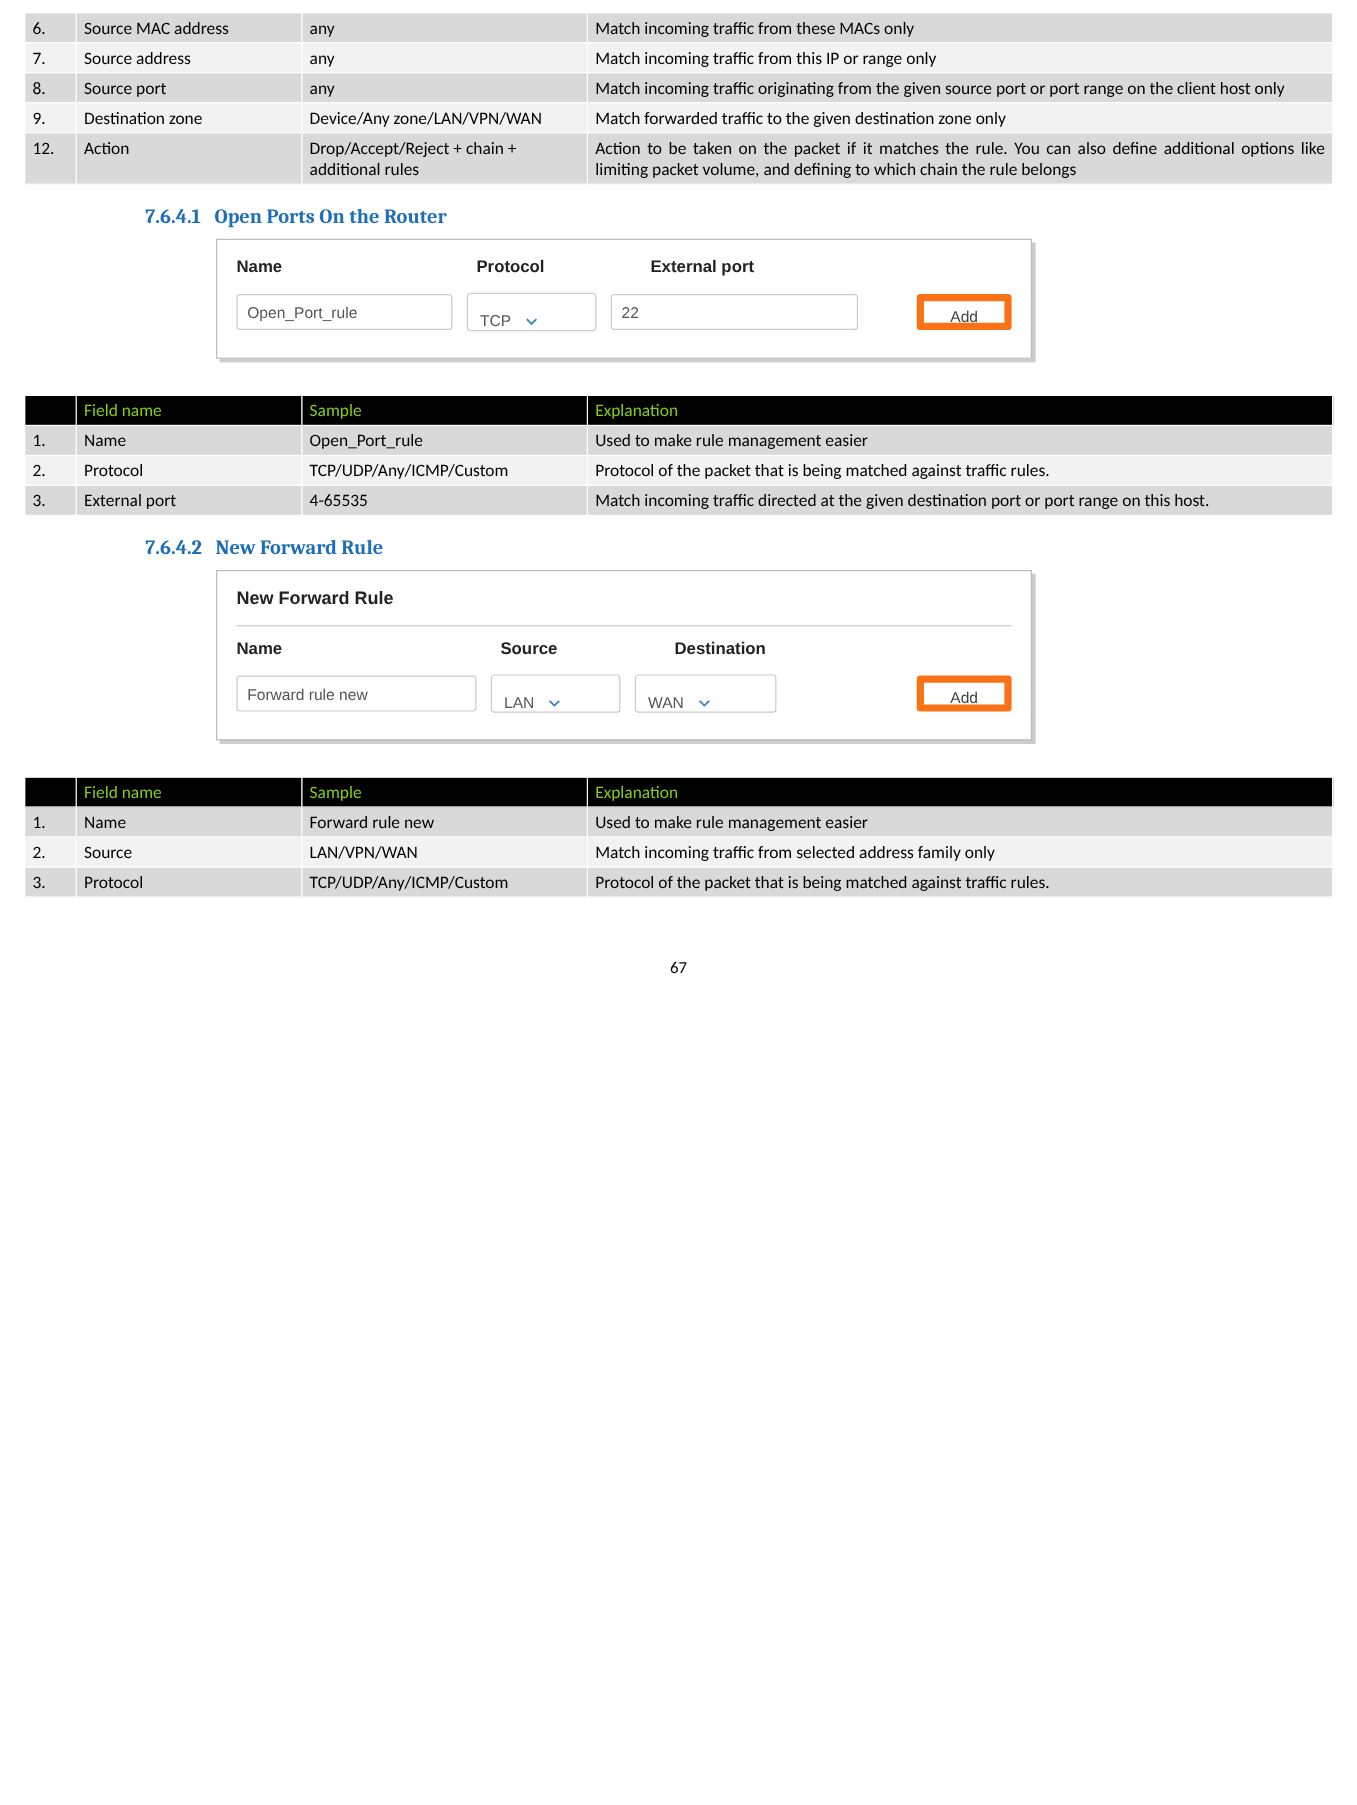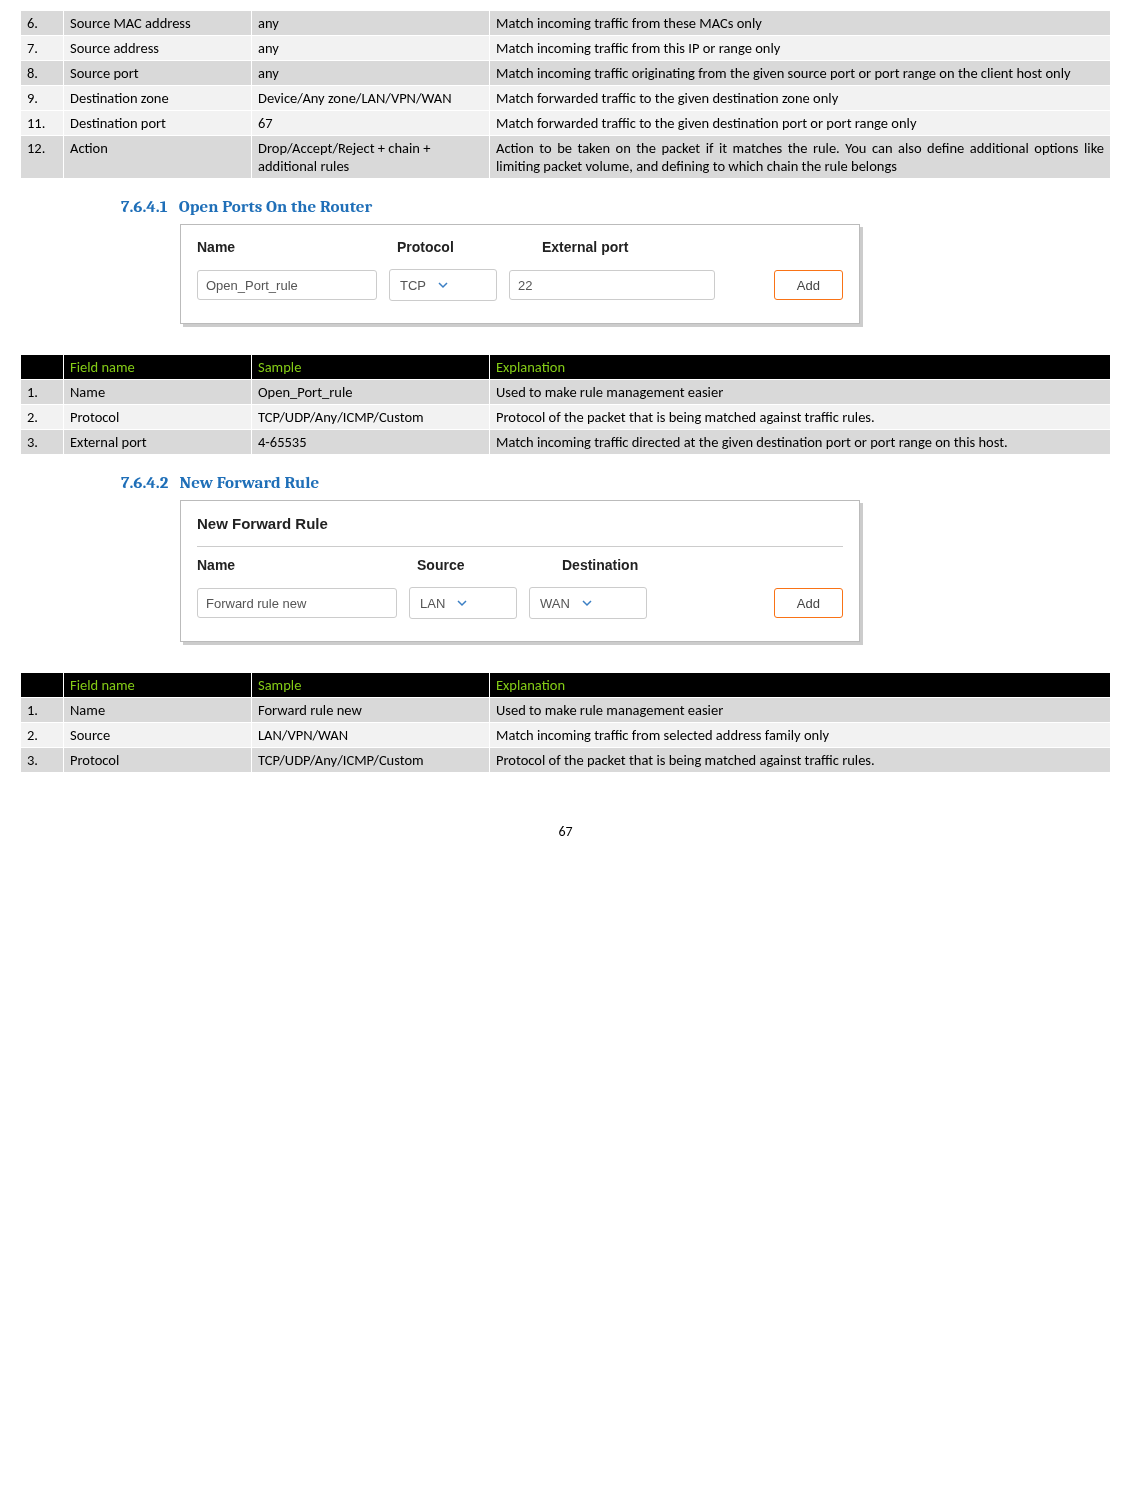--- a/index.html
+++ b/index.html
@@ -80,36 +80,36 @@
     color: #555;
     height: 30px;
     box-sizing: border-box;
   }
   .panel .select {
     border: 1px solid #ccc;
     border-radius: 3px;
     padding: 0 6px 0 10px;
     height: 30px;
     display: flex;
-    align-items: center;
+    align-items: flex-end;
     gap: 10px;
     color: #555;
     font-size: 13px;
     background: #fff;
   }
   .panel .select .chev {
     display: inline-flex;
     width: 14px;
     height: 14px;
     align-items: center;
     justify-content: center;
   }
   .panel .select .chev svg { width: 10px; height: 10px; }
   .panel button {
-    border: 1px solid #f97316;
+    border: 6px solid #f97316;
     border-radius: 3px;
     background: #fff;
     padding: 5px 22px;
     font-size: 13px;
     color: #444;
     height: 30px;
     cursor: pointer;
     margin-left: auto;
   }
   .page-num {
@@ -139,26 +139,20 @@
         <td class="num">8.</td>
         <td class="field">Source port</td>
         <td class="possible">any</td>
         <td class="desc">Match incoming traffic originating from the given source port or port range on the client host only</td>
       </tr>
   <tr class="odd">
         <td class="num">9.</td>
         <td class="field">Destination zone</td>
         <td class="possible">Device/Any zone/LAN/VPN/WAN</td>
         <td class="desc">Match forwarded traffic to the given destination zone only</td>
-      </tr>
-  <tr class="odd">
-        <td class="num">11.</td>
-        <td class="field">Destination port</td>
-        <td class="possible">67</td>
-        <td class="desc">Match forwarded traffic to the given destination port or port range only</td>
       </tr>
   <tr class="even">
         <td class="num">12.</td>
         <td class="field">Action</td>
         <td class="possible">Drop/Accept/Reject + chain + additional rules</td>
         <td class="desc">Action to be taken on the packet if it matches the rule. You can also define additional options like limiting packet volume, and defining to which chain the rule belongs</td>
       </tr>
 </tbody>
   </table>
 

